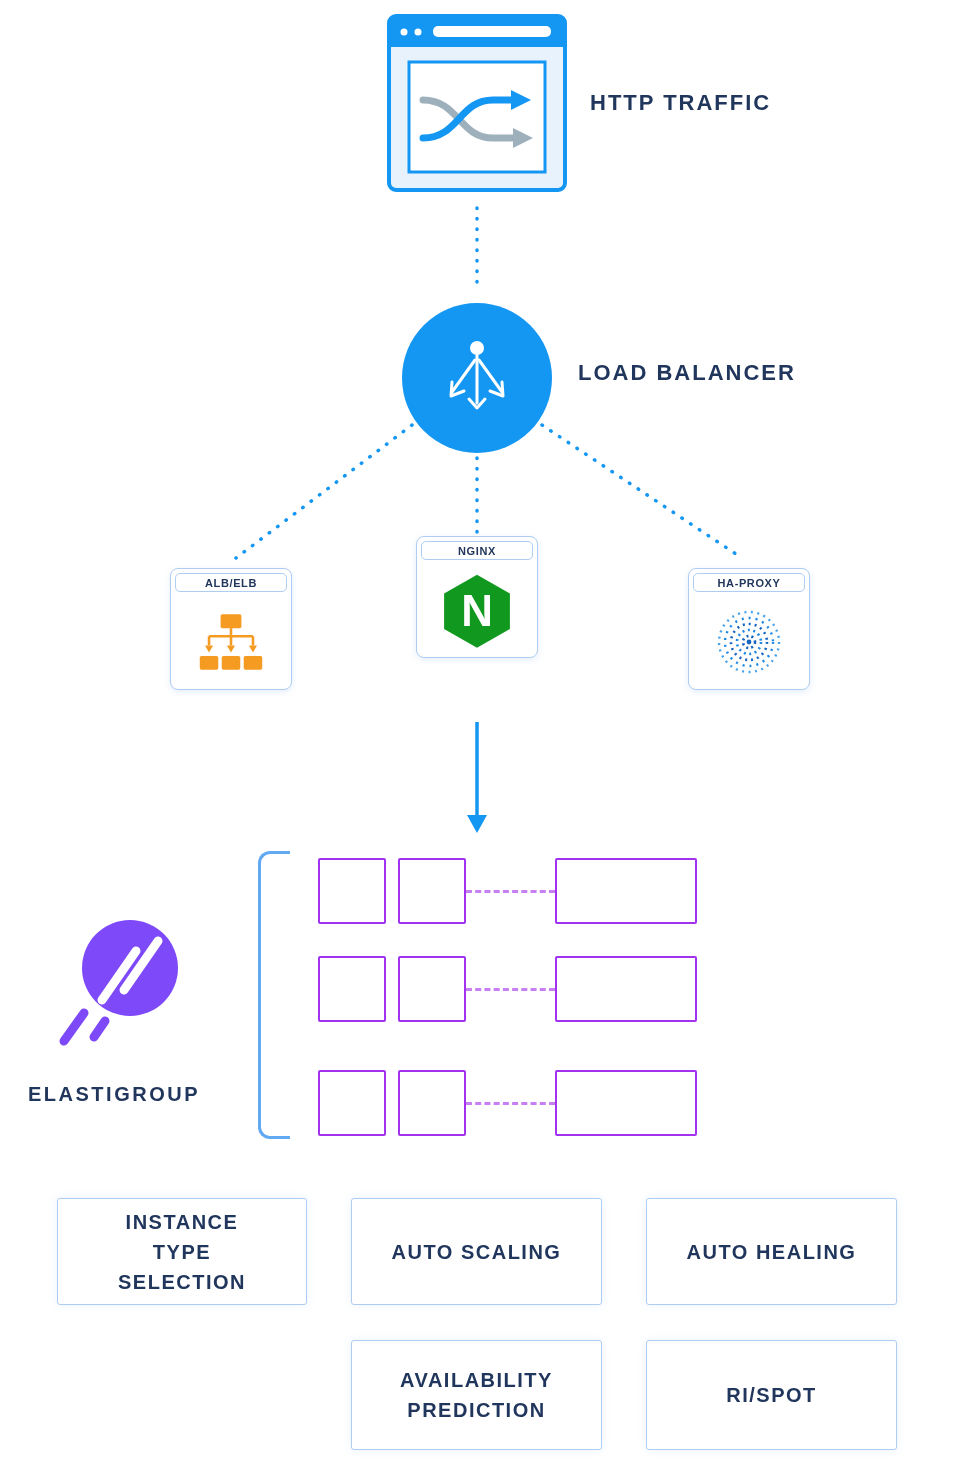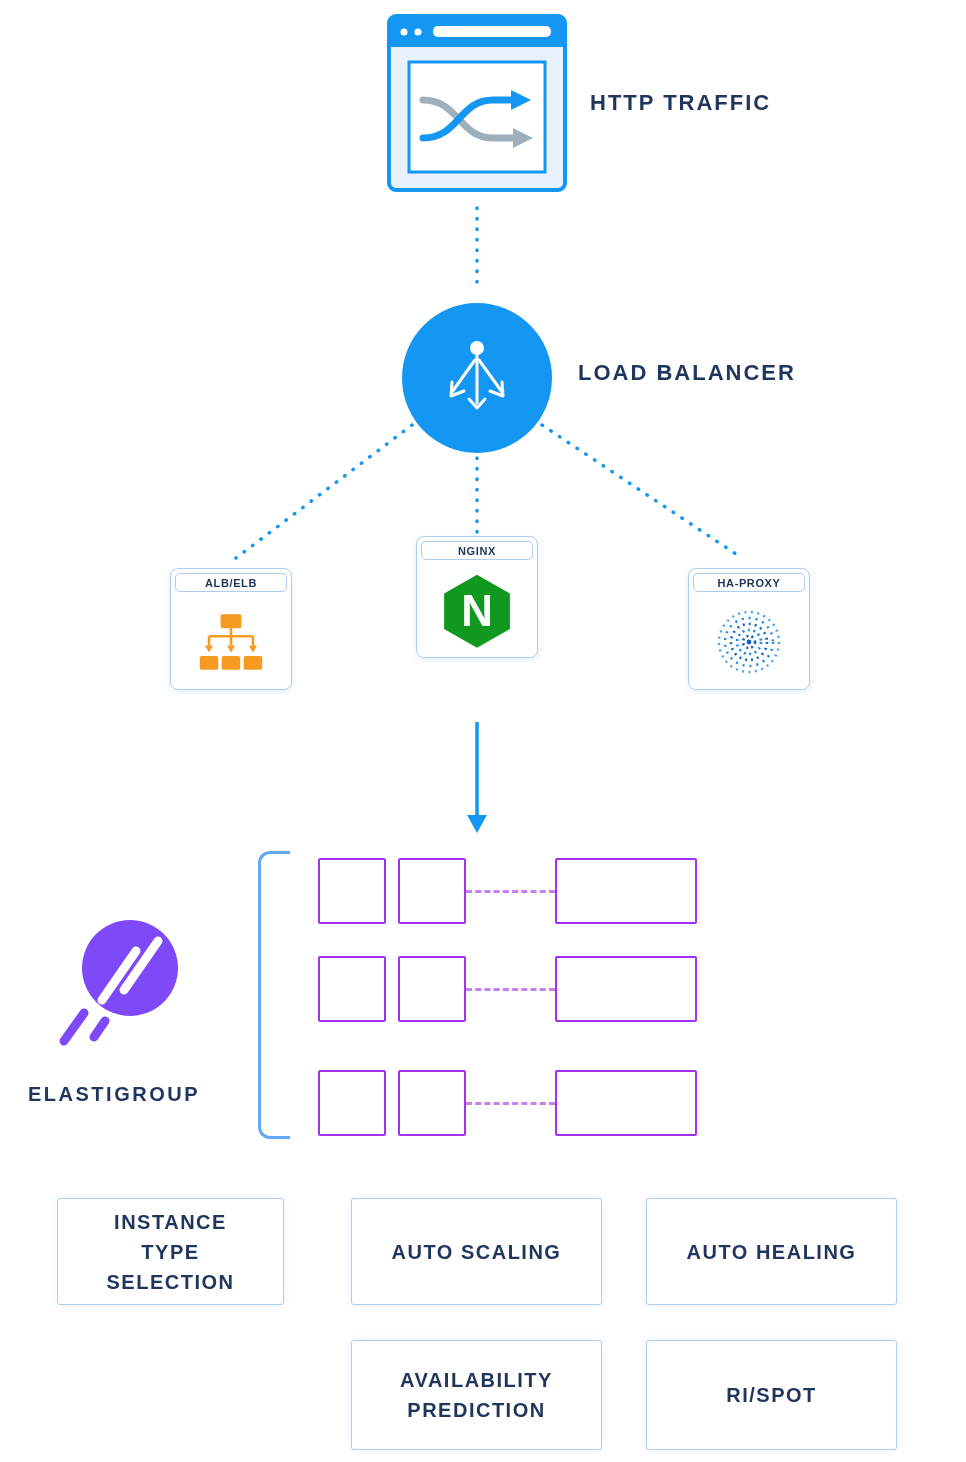--- a/index.html
+++ b/index.html
@@ -41,21 +41,21 @@
 
   .eg-logo{position:absolute;left:42px;top:908px;width:165px;height:145px;}
   .eg-label{position:absolute;left:8px;top:1048px;width:212px;text-align:center;color:var(--navy);
     font-weight:bold;font-size:20px;letter-spacing:2.5px;margin-top:35px;}
 
   .feature{position:absolute;background:#fff;border:1px solid var(--border-light);border-radius:3px;
     box-shadow:0 0 8px rgba(120,165,225,0.15);display:flex;align-items:center;justify-content:center;}
   .feature span{color:var(--navy);font-weight:bold;font-size:20px;letter-spacing:1.5px;line-height:30px;
     text-align:center;white-space:pre-line;}
   .f-r1{top:1198px;height:107px;} .f-r2{top:1340px;height:110px;}
-  .f-c1{left:57px;width:227px;} .f-c2{left:351px;width:251px;} .f-c3{left:646px;width:251px;}
+  .f-c1{left:57px;width:250px;} .f-c2{left:351px;width:251px;} .f-c3{left:646px;width:251px;}
 </style>
 </head>
 <body>
 
 <div class="canvas">
 
   <svg class="connectors" viewBox="0 0 966 1462">
     <line x1="477" y1="208" x2="477" y2="292" style="stroke:var(--blue)" stroke-width="3.5" stroke-linecap="round" stroke-dasharray="0.5 10"></line>
     <line x1="412" y1="425" x2="236" y2="558" style="stroke:var(--blue)" stroke-width="3.5" stroke-linecap="round" stroke-dasharray="0.5 10"></line>
     <line x1="477" y1="458" x2="477" y2="558" style="stroke:var(--blue)" stroke-width="3.5" stroke-linecap="round" stroke-dasharray="0.5 10"></line>

